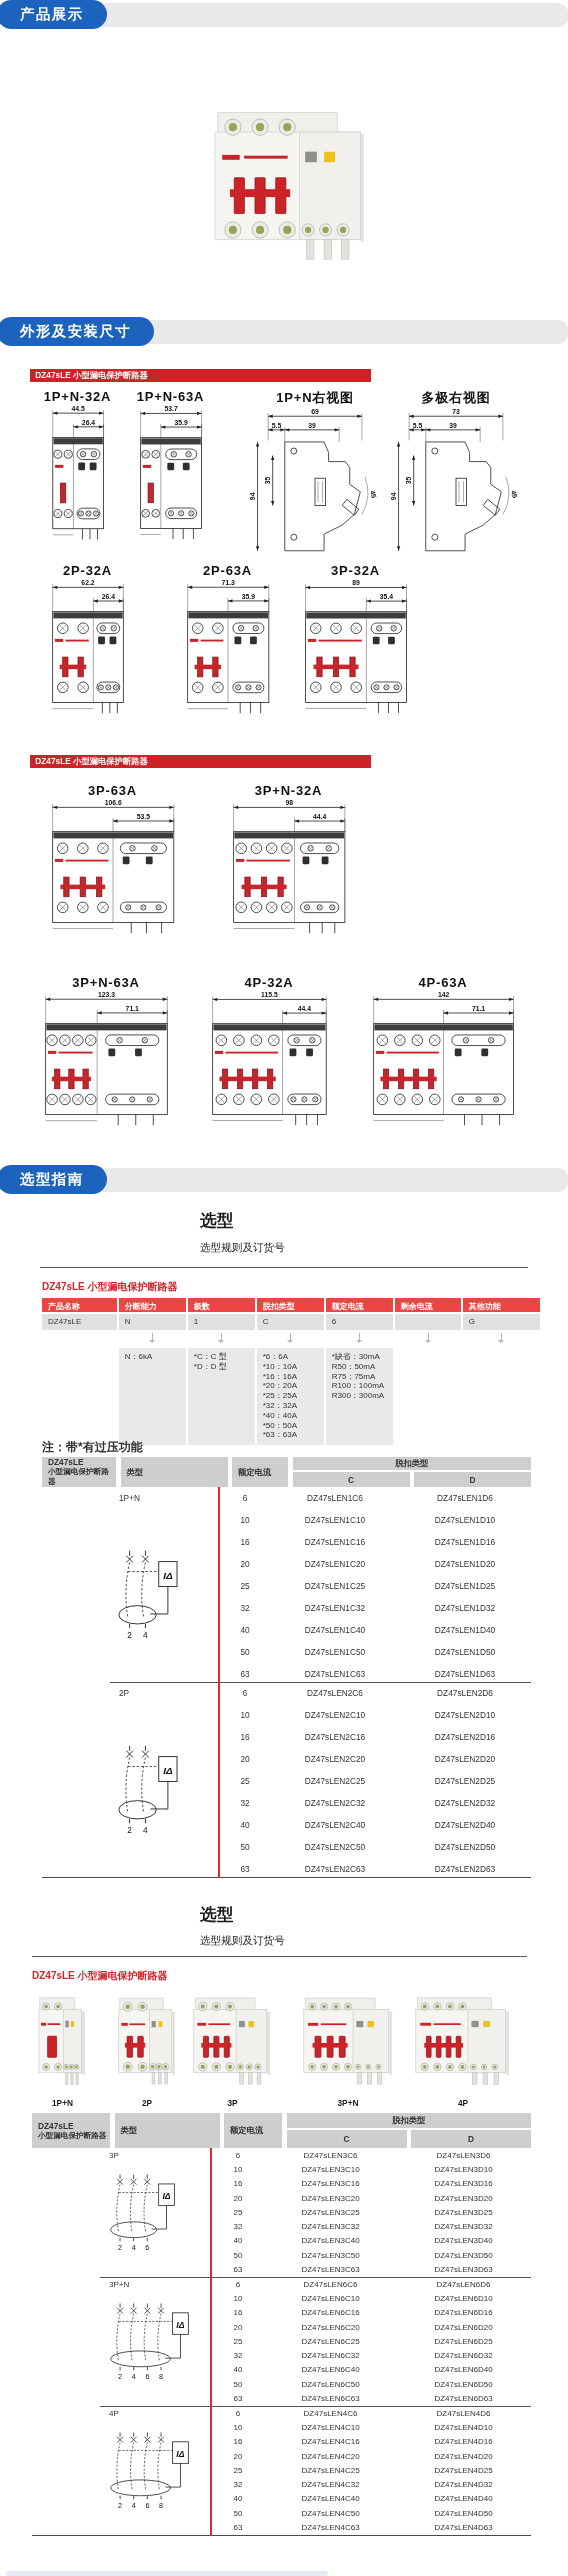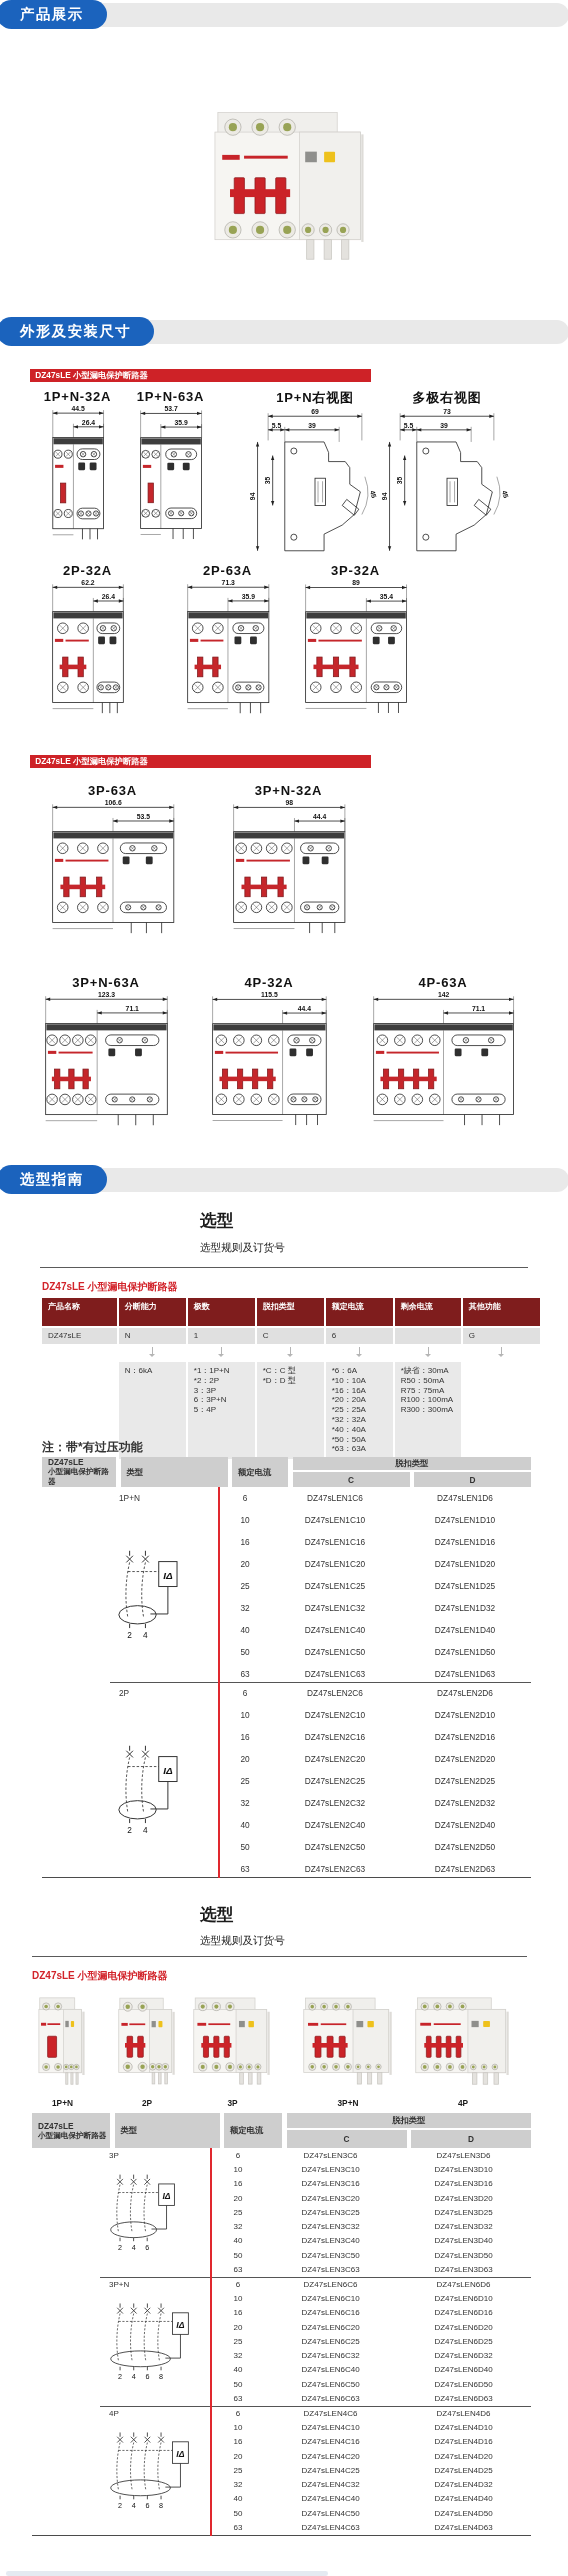--- a/index.html
+++ b/index.html
@@ -20,21 +20,21 @@
   .redtitle{position:absolute;font-size:10px;font-weight:bold;color:#d2232a;}
   
   .ditem{position:absolute;}
   .dlabel{font-size:13px;font-weight:bold;color:#111;text-align:center;letter-spacing:0.8px;white-space:nowrap;}
   .ln{stroke:#2b2b2b;stroke-width:1.1;fill:none;}
   .thin{stroke:#2b2b2b;stroke-width:0.55;fill:none;}
   .dtx{font-size:9px;font-weight:bold;fill:#111;font-family:"Liberation Sans",sans-serif;}
   
   #t1{position:absolute;}
   .ot-row{display:grid;grid-template-columns:15.4% 13.8% 13.8% 13.8% 13.8% 13.6% 15.8%;column-gap:1.5px;margin-bottom:1.5px;}
-  .ot-hc{background:#7f1d1d;color:#fff;font-size:8px;font-weight:bold;height:28px;line-height:18px;padding-left:6px;}
+  .ot-hc{background:#ef4444;color:#fff;font-size:8px;font-weight:bold;height:14px;line-height:18px;padding-left:6px;}
   .ot-vc{background:#e0e0e0;color:#333;font-size:8px;height:16px;line-height:16px;padding-left:6px;}
   .ot-ac{height:15px;}
   .arr{position:relative;width:0.8px;height:8.3px;background:#b5b5b5;margin:1.5px auto 0;}
   .arr::after{content:"";position:absolute;left:-3px;top:7.6px;border:3px solid transparent;border-top:3.8px solid #b5b5b5;}
   .ot-oc{background:#e9e9e9;padding:4.5px 0 4.5px 6px;min-height:86px;}
   .ot-oc.none{background:transparent;}
   .ot-ol{font-size:8px;color:#333;line-height:9.8px;white-space:nowrap;}
   .otnote{position:absolute;font-size:12px;font-weight:bold;color:#333;}
   
   .mtable{position:absolute;}
@@ -260,21 +260,21 @@
           <path d="M46,46 h52 l6,14 v12 h22 l6,8 v22 l14,10 -8,30 -16,14 -24,12 v22 h-52 z" class="ln" fill="#fff"></path>
           <circle cx="58" cy="58" r="4" class="ln"></circle>
           <circle cx="58" cy="172" r="4" class="ln"></circle>
           <rect x="86" y="94" width="14" height="36" class="ln" fill="#fff"></rect>
           <line x1="90" y1="98" x2="90" y2="126" class="thin"></line>
           <line x1="96" y1="98" x2="96" y2="126" class="thin"></line>
           <path d="M128,122 l16,13 -6,8 -16,-13 z" class="ln" fill="#fff"></path>
           <path d="M152,92 q10,26 -4,50" class="thin"></path>
           <text x="160" y="116" class="dtx" text-anchor="middle" transform="rotate(75 160 116)">45</text>
         </svg></div>
-      <div class="ditem" style="left: 382px; top: 389px;"><div class="dlabel" style="width: 130px;">多极右视图</div><svg width="130" height="150" viewBox="0 0 172 198">
+      <div class="ditem" style="left: 391px; top: 389px;"><div class="dlabel" style="width: 130px;">多极右视图</div><svg width="130" height="150" viewBox="0 0 172 198">
           <line x1="24" y1="12" x2="148" y2="12" class="ln"></line>
           <path d="M24,12 l6,-2.2 v4.4 z" fill="#222"></path>
           <path d="M148,12 l-6,-2.2 v4.4 z" fill="#222"></path>
           <line x1="24" y1="8" x2="24" y2="44" class="thin"></line>
           <line x1="148" y1="8" x2="148" y2="44" class="thin"></line>
           <text x="86" y="9" class="dtx" text-anchor="middle">73</text>
           <line x1="46" y1="30" x2="118" y2="30" class="ln"></line>
           <path d="M46,30 l6,-2.2 v4.4 z" fill="#222"></path>
           <path d="M118,30 l-6,-2.2 v4.4 z" fill="#222"></path>
           <line x1="46" y1="26" x2="46" y2="46" class="thin"></line>
@@ -881,27 +881,20 @@
         <div class="ot-ac">
           <div class="arr"></div>
         </div>
       </div>
       <div class="ot-row">
         <div class="ot-oc none"></div>
         <div class="ot-oc">
           <div class="ot-ol">N：6kA</div>
         </div>
         <div class="ot-oc">
-          <div class="ot-ol">*1：1P+N</div>
-          <div class="ot-ol">*2：2P</div>
-          <div class="ot-ol">3：3P</div>
-          <div class="ot-ol">6：3P+N</div>
-          <div class="ot-ol">5：4P</div>
-        </div>
-        <div class="ot-oc">
           <div class="ot-ol">*C：C 型</div>
           <div class="ot-ol">*D：D 型</div>
         </div>
         <div class="ot-oc">
           <div class="ot-ol">*6：6A</div>
           <div class="ot-ol">*10：10A</div>
           <div class="ot-ol">*16：16A</div>
           <div class="ot-ol">*20：20A</div>
           <div class="ot-ol">*25：25A</div>
           <div class="ot-ol">*32：32A</div>

